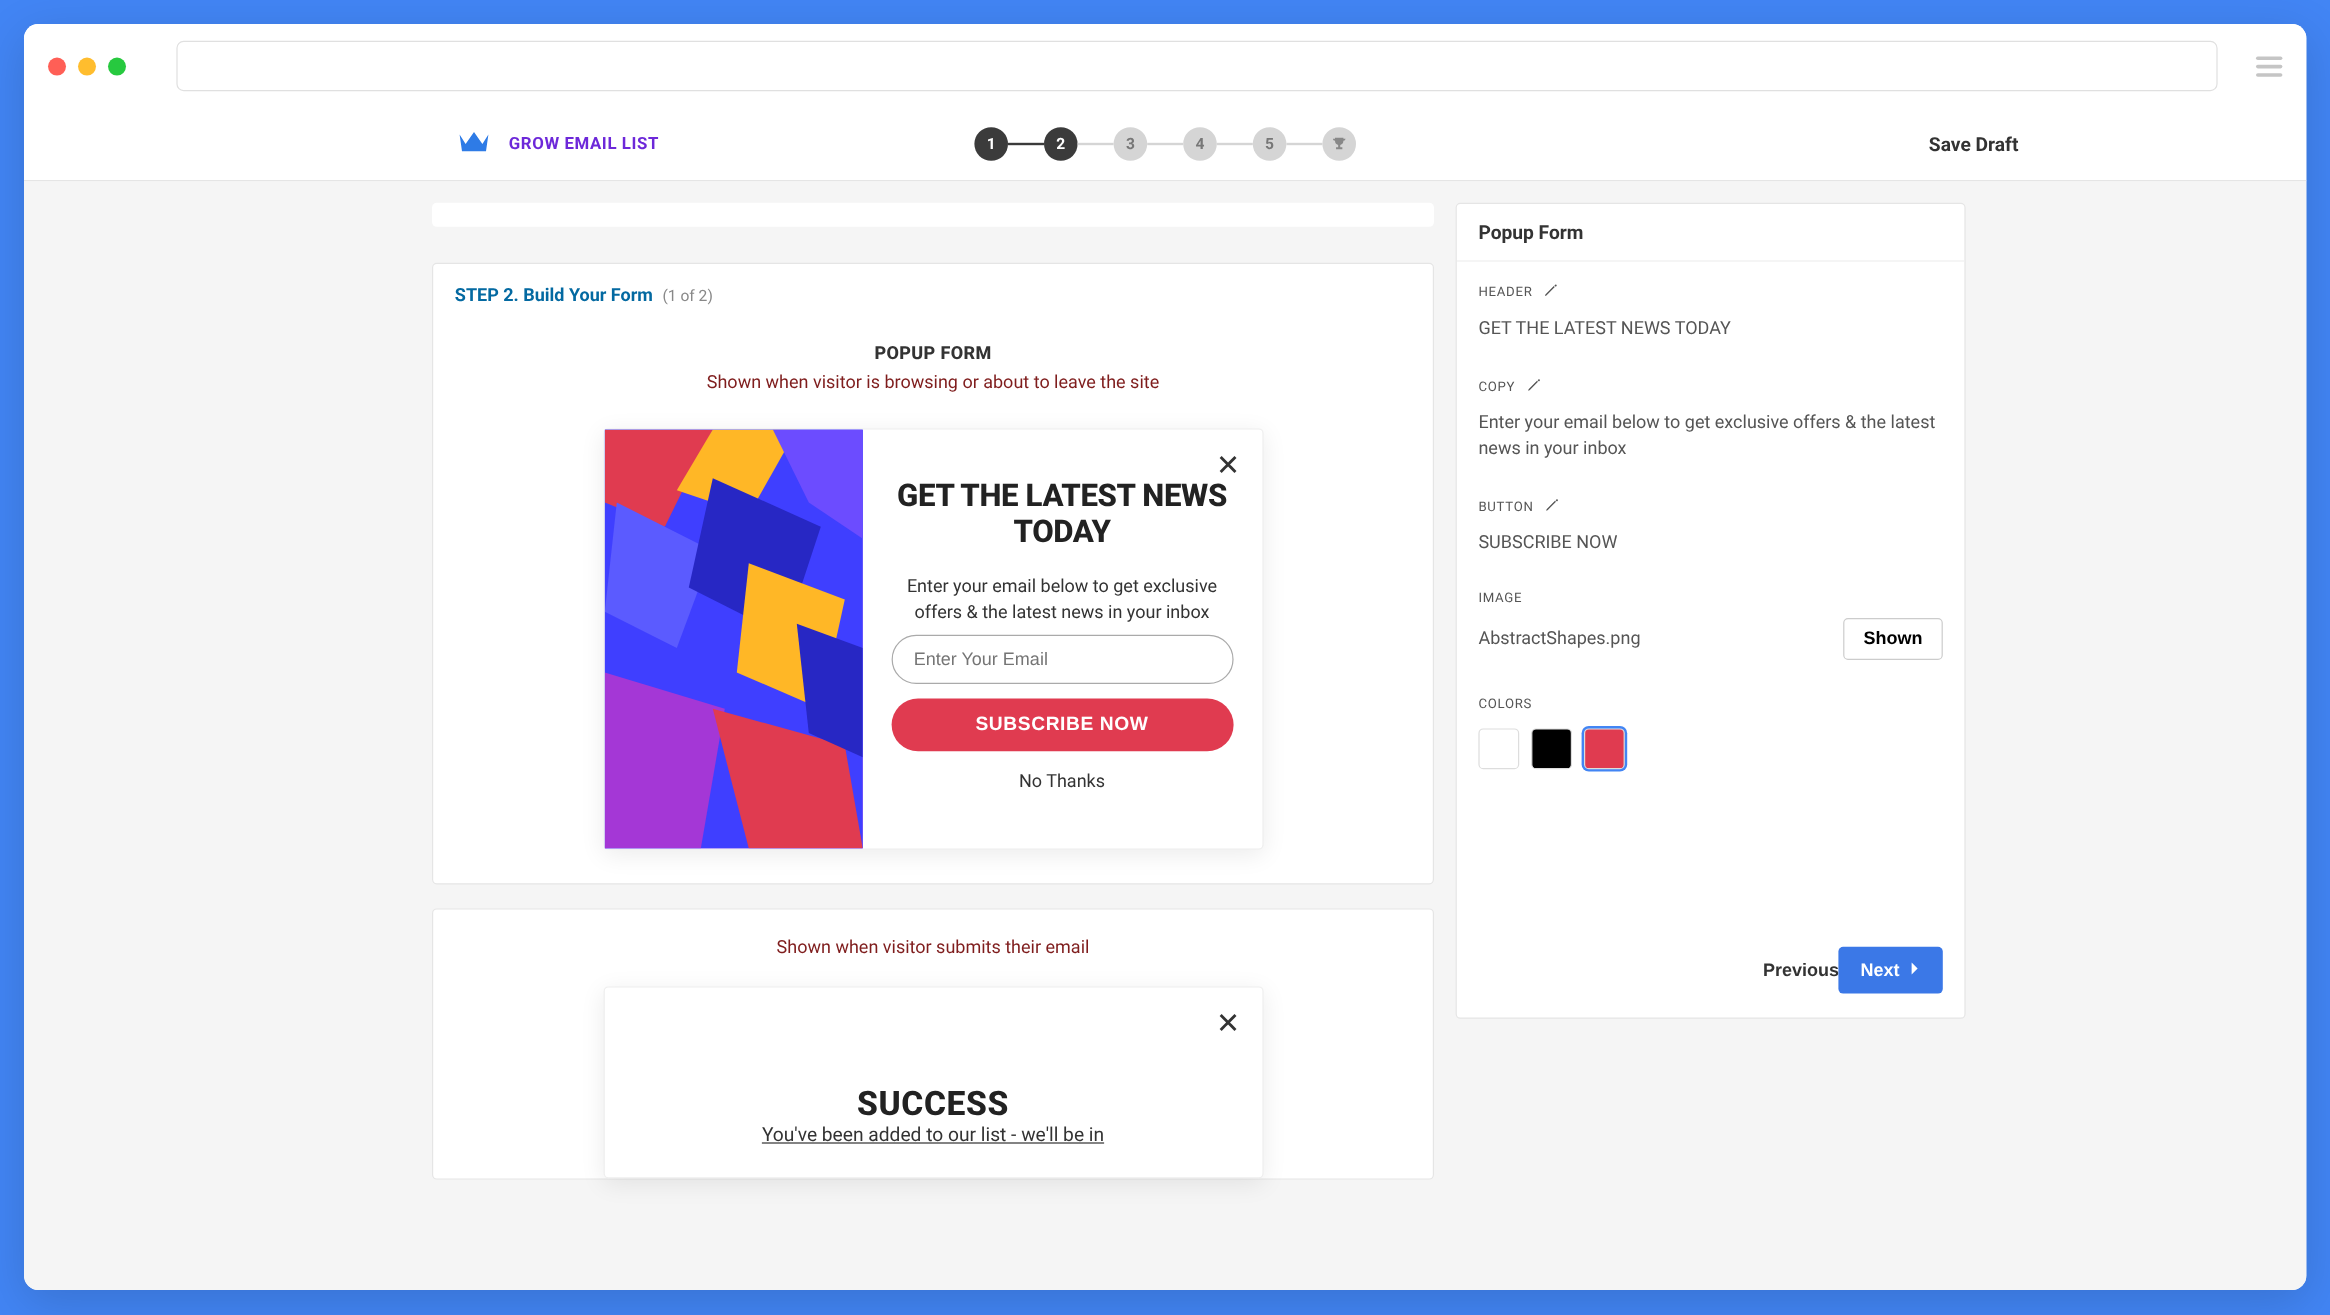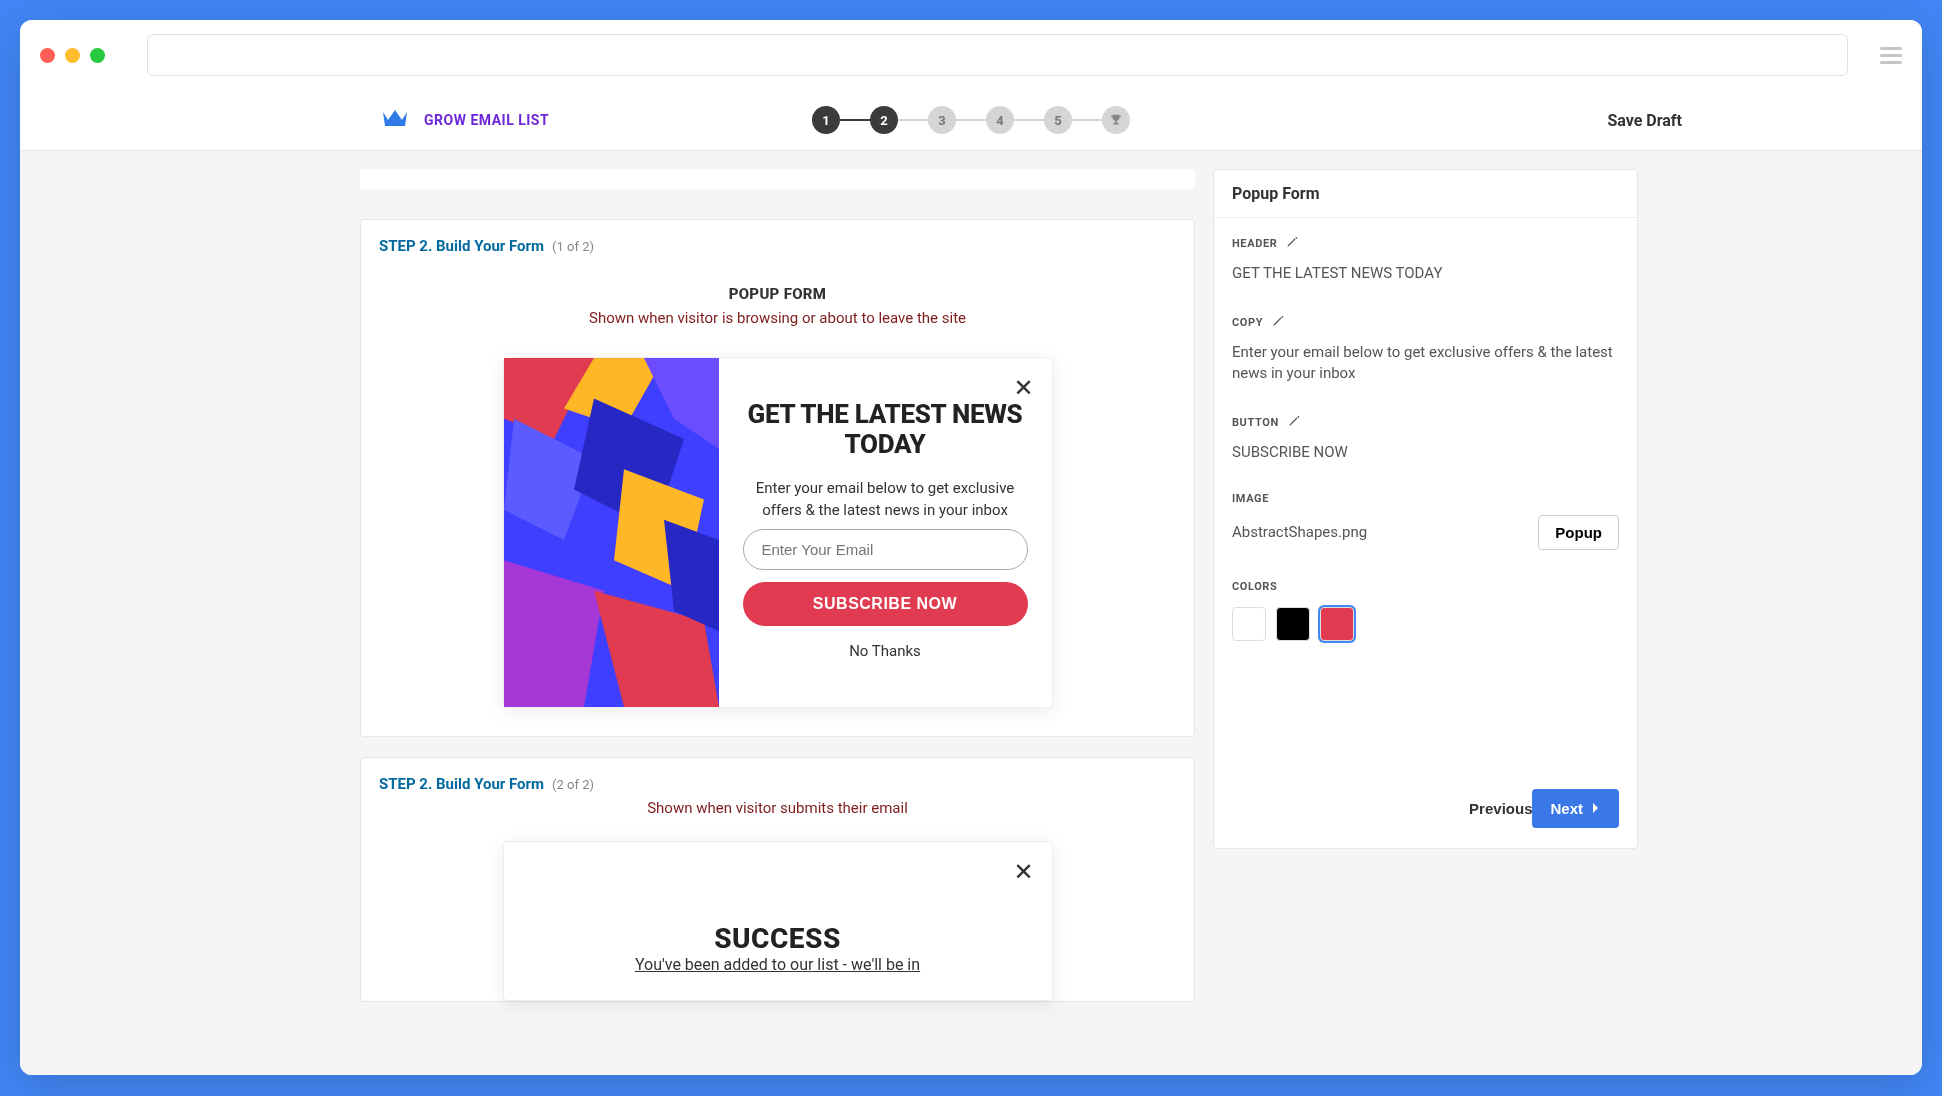--- a/index.html
+++ b/index.html
@@ -247,21 +247,21 @@
   font-size: 16px;
   font-weight: 700;
   color: #333;
   border-bottom: 1px solid #eee;
 }
 .side-body { padding: 16px 18px; flex: 1; }
 .field-label-row { display: flex; align-items: center; gap: 8px; margin-top: 14px; }
 .field-label-row:first-child { margin-top: 0; }
 .field-label {
   font-size: 11px;
-  font-weight: 700;
+  font-weight: 400;
   color: #555;
   letter-spacing: 0.6px;
 }
 .pencil-icon { color: #555; cursor: pointer; }
 .field-value {
   font-size: 15px;
   color: #555;
   margin-top: 10px;
   line-height: 1.35;
 }
@@ -398,24 +398,20 @@
             <div class="popup-headline">GET THE LATEST NEWS TODAY</div>
             <div class="popup-copy">Enter your email below to get exclusive offers &amp; the latest news in your inbox</div>
             <input class="popup-input" placeholder="Enter Your Email" style="">
             <button class="popup-btn">SUBSCRIBE NOW</button>
             <div class="popup-nothanks">No Thanks</div>
           </div>
         </div>
       </div>
 
       <div class="card" style="padding-bottom:0;">
-        <div>
-          <span class="card-title">STEP 2. Build Your Form</span>
-          <span class="card-sub">(2 of 2)</span>
-        </div>
         <div class="section-desc">Shown when visitor submits their email</div>
 
         <div class="popup-preview-2">
           <div class="popup-close">✕</div>
           <div class="success-title">SUCCESS</div>
           <div class="success-body">You've been added to our list - we'll be in</div>
         </div>
       </div>
 
     </div>
@@ -453,21 +449,21 @@
                 </svg>
             </span>
           </div>
           <div class="field-value">SUBSCRIBE NOW</div>
 
           <div class="field-label-row" style="margin-top:30px">
             <span class="field-label">IMAGE</span>
           </div>
           <div class="image-row">
             <span class="field-value" style="margin-top:0">AbstractShapes.png</span>
-            <button class="update-btn">Popup</button>
+            <button class="update-btn">Shown</button>
           </div>
 
           <div class="field-label-row" style="margin-top:30px">
             <span class="field-label">COLORS</span>
           </div>
           <div class="color-row">
             <div class="color-swatch" style="background:#ffffff"></div>
             <div class="color-swatch" style="background:#000000"></div>
             <div class="color-swatch selected" style="background:#e03b50"></div>
           </div>

